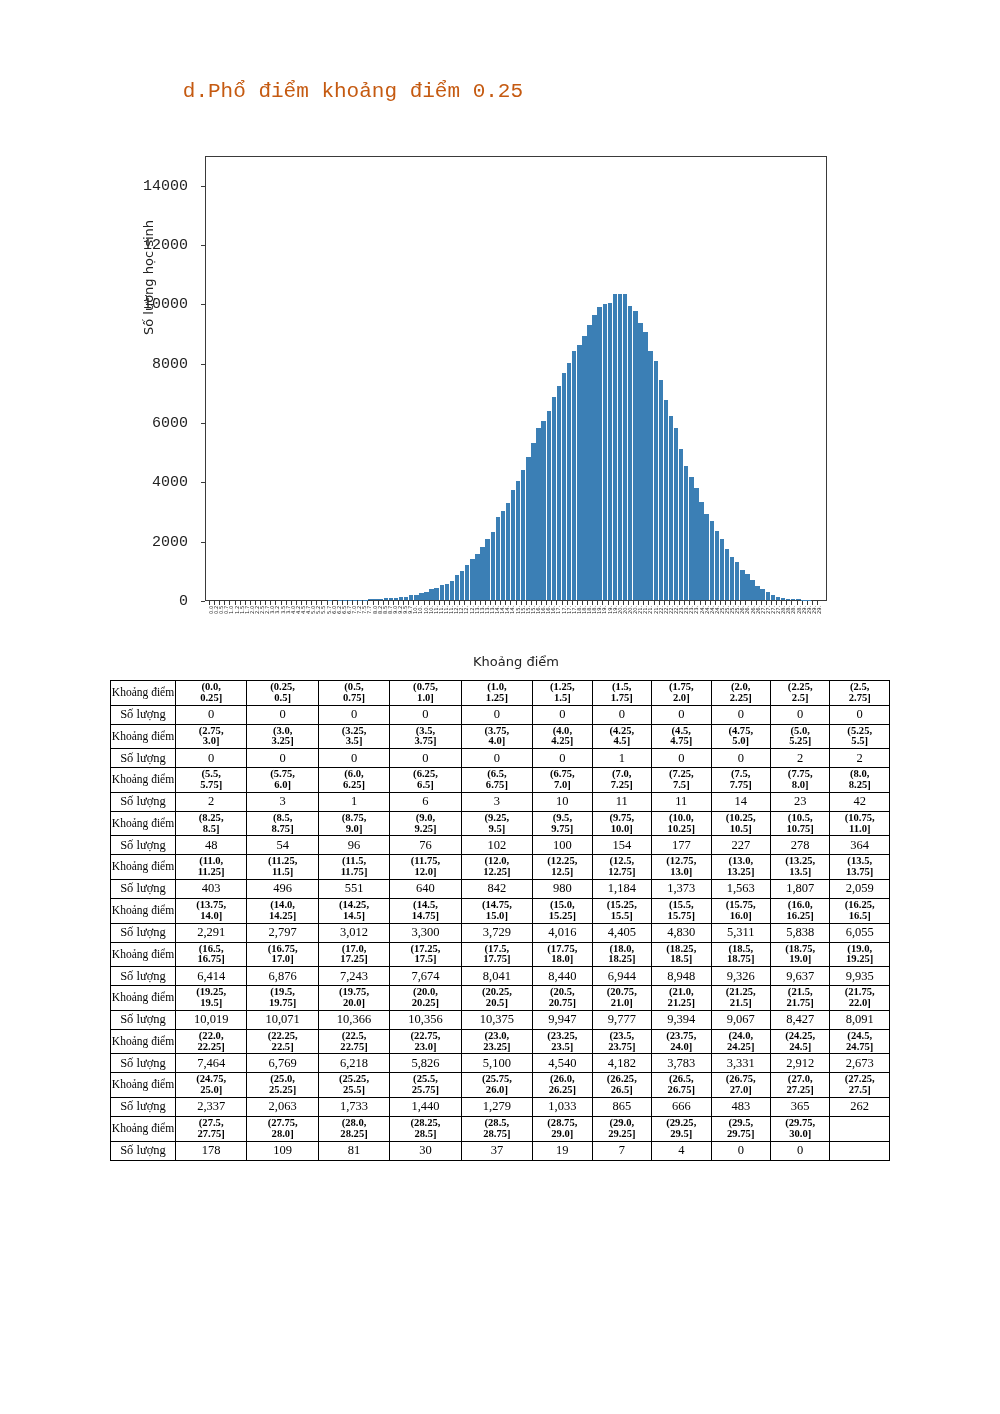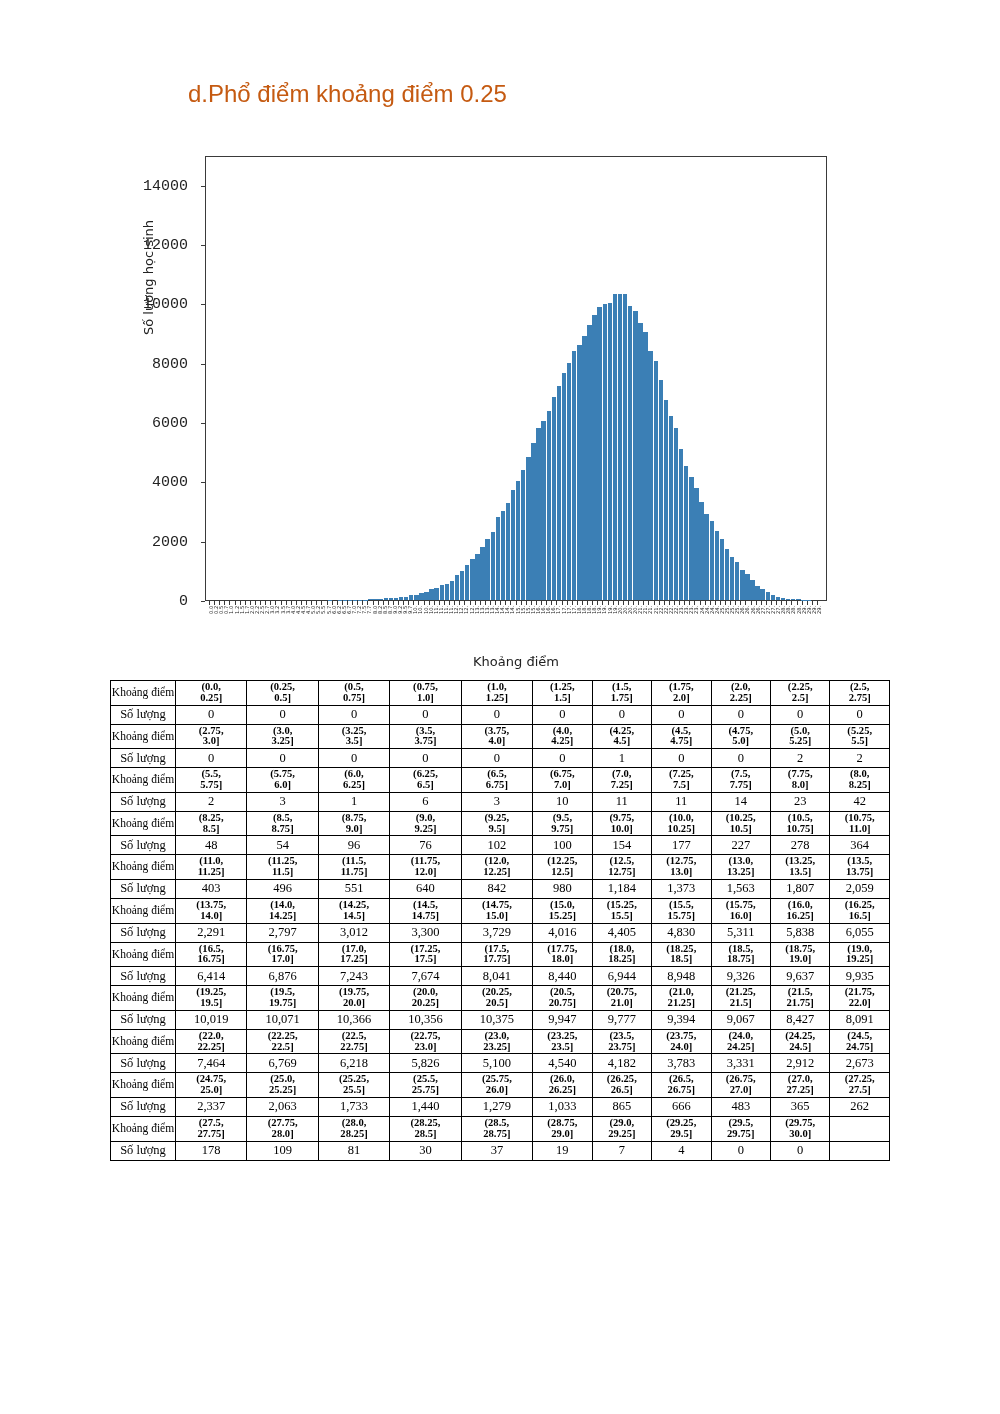--- a/index.html
+++ b/index.html
@@ -8,22 +8,22 @@
     background:#ffffff;
     font-family:"Liberation Serif", serif;
     position:relative;
     overflow:hidden;
   }
   .page { position:relative; width:1000px; height:1414px; }
 
   .section-heading {
     position:absolute;
     left:182px; top:80px;
-    font-family:Liberation Sans, sans-serif;
-    font-size:24px;
+    font-family:Liberation Mono, monospace;
+    font-size:21px;
     color:#c55a11;
     white-space:nowrap;
     text-align:right;
   }
   .section-heading .marker { display:inline-block; width:26px; }
 
   
   .chart-wrap {
     position:absolute;
     left:120px; top:120px;

